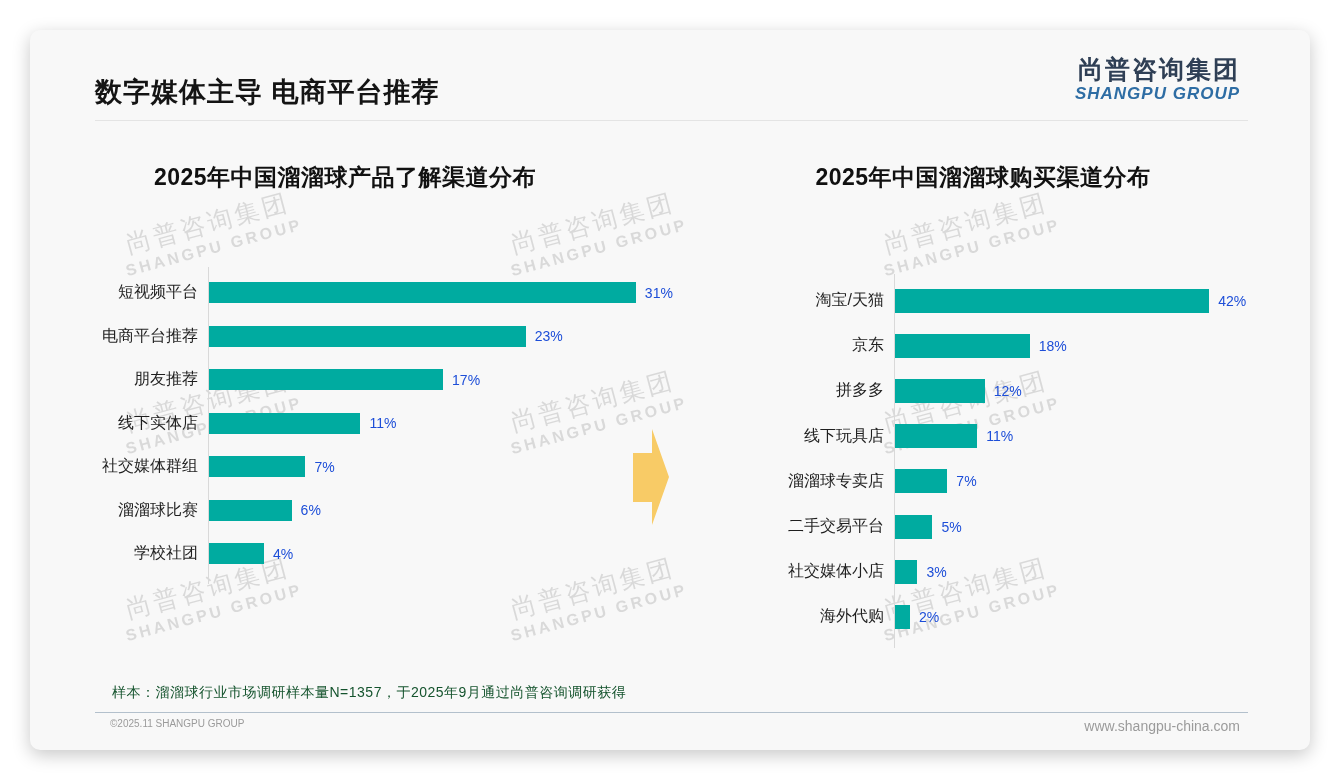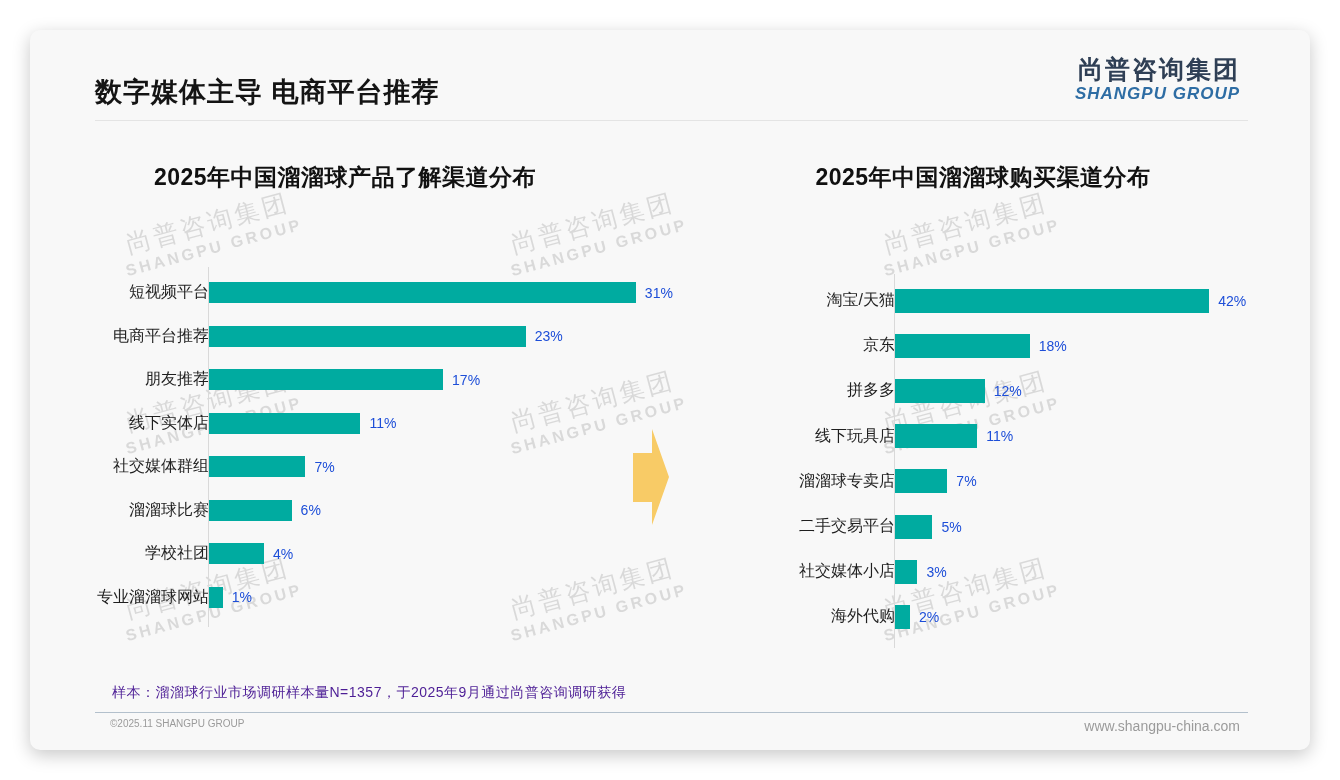--- a/index.html
+++ b/index.html
@@ -49,33 +49,33 @@
   .chart-right .rows { top:116px; }
   .rows::before {
     content:""; position:absolute; top:-4px; bottom:-8px; width:1px; background:#d9d9d9;
   }
   .chart-left  .rows::before { left:128px; }
   .chart-right .rows::before { left:154px; }
   .row { display:flex; align-items:center; }
   .chart-left  .row { height:43.5px; }
   .chart-right .row { height:45.2px; }
   .cat {
-    text-align:right; font-size:16px; color:#1f1f1f;
+    text-align:right; padding-right:11px; font-size:16px; color:#1f1f1f;
     white-space:nowrap; flex:none;
   }
   .chart-left  .cat { width:129px; }
   .chart-right .cat { width:155px; }
   .bar { flex:none; }
   .chart-left  .bar { height:21px; }
   .chart-right .bar { height:24px; }
   .val { font-size:14px; color:#1d4ed8; margin-left:9px; flex:none; }
   
   .arrow { position:absolute; left:603px; top:399px; width:36px; height:96px; }
   
-  .footnote { position:absolute; left:82px; top:654px; font-size:14px; color:#4c1d95; letter-spacing:0.5px; }
+  .footnote { position:absolute; left:82px; top:654px; font-size:14px; color:#14532d; letter-spacing:0.5px; }
   .footer-divider { position:absolute; left:65px; right:62px; top:682px; height:1px; background:#b3c0cc; }
   .copyright { position:absolute; left:80px; top:688px; font-size:10px; color:#9b9b9b; }
   .website { position:absolute; right:70px; top:688px; font-size:14px; color:#9b9b9b; }
 </style>
 </head>
 <body>
 
 <div class="slide">
 
   <div class="wm-layer">
@@ -156,25 +156,20 @@
         <div class="row">
           <span class="cat">溜溜球比赛</span>
           <div class="bar" style="width: 82.62px; background: rgb(0, 171, 160);"></div>
           <span class="val">6%</span>
         </div>
         <div class="row">
           <span class="cat">学校社团</span>
           <div class="bar" style="width: 55.08px; background: rgb(0, 171, 160);"></div>
           <span class="val">4%</span>
         </div>
-        <div class="row">
-          <span class="cat">专业溜溜球网站</span>
-          <div class="bar" style="width: 13.77px; background: rgb(0, 171, 160);"></div>
-          <span class="val">1%</span>
-        </div>
       </div>
   </section>
 
   <section class="chart chart-right">
     <h2 class="chart-title">2025年中国溜溜球购买渠道分布</h2>
     <div class="rows">
         <div class="row">
           <span class="cat">淘宝/天猫</span>
           <div class="bar" style="width: 314.16px; background: rgb(0, 171, 160);"></div>
           <span class="val">42%</span>

